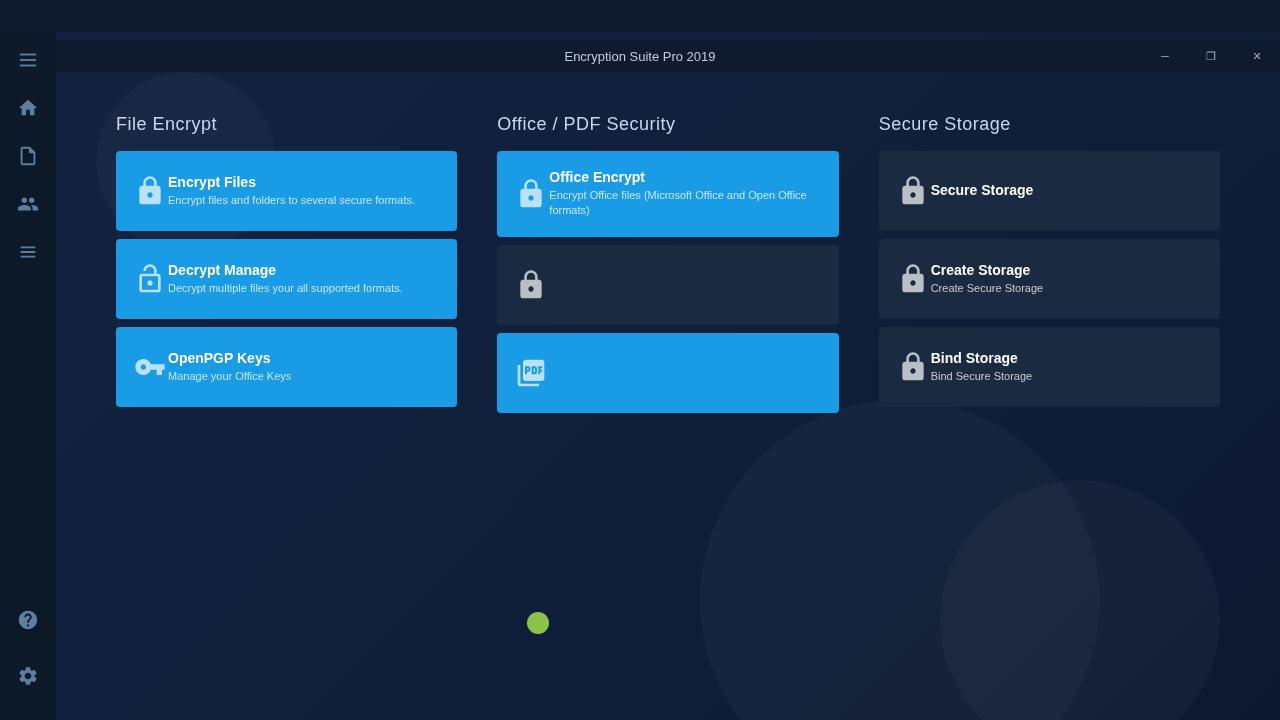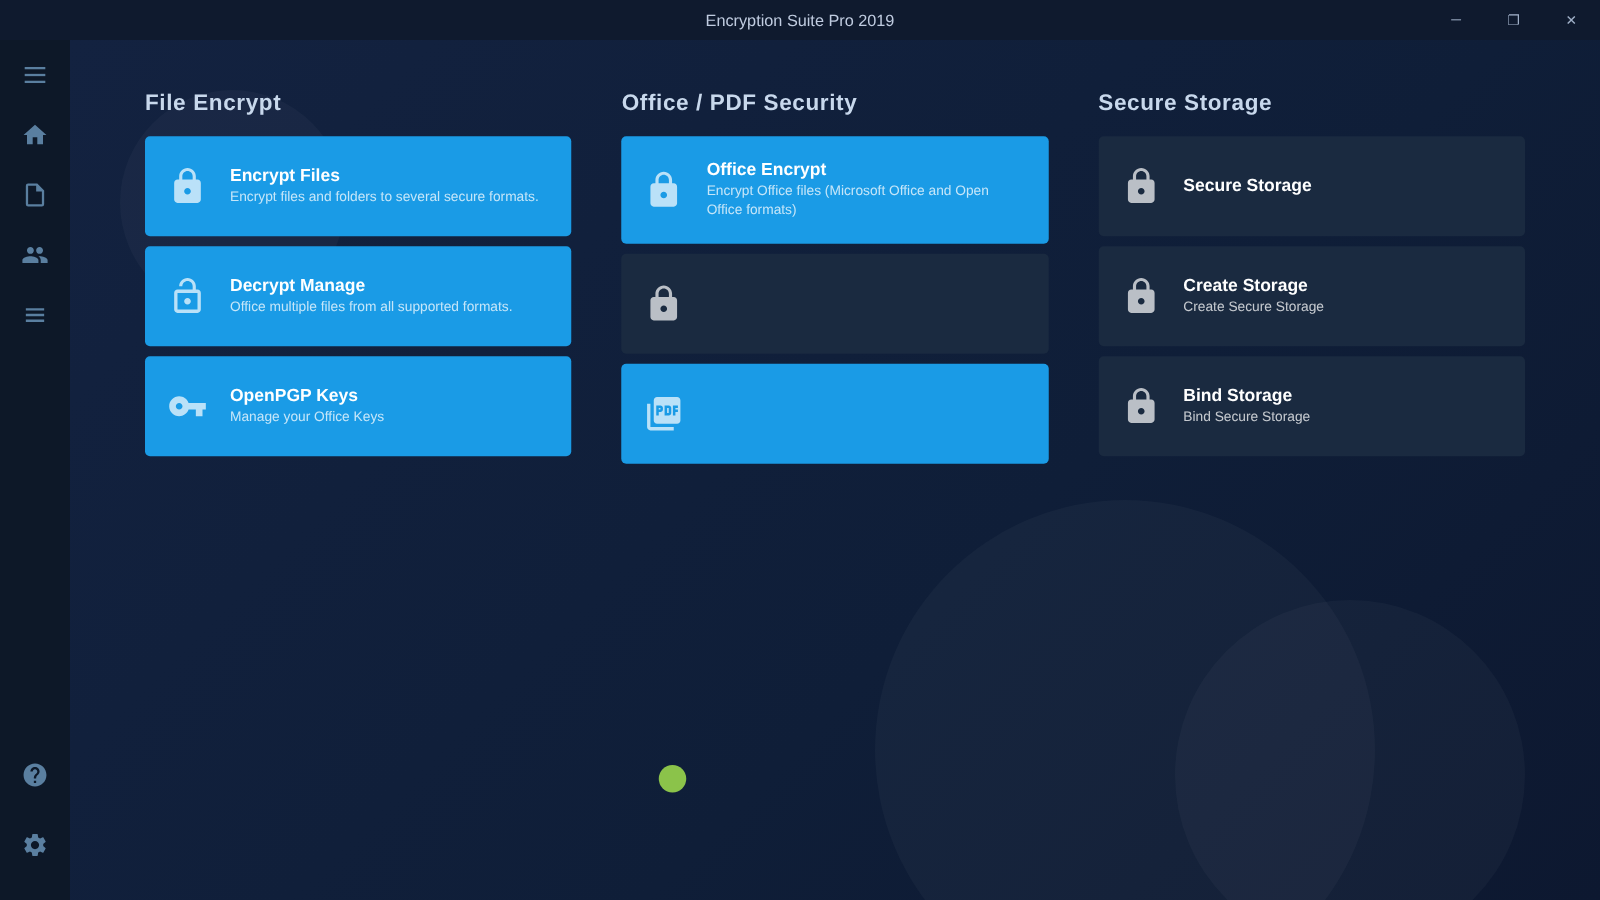--- a/index.html
+++ b/index.html
@@ -14,20 +14,21 @@
 
     
     .titlebar {
       height: 32px;
       background: #0f1a2e;
       display: flex;
       align-items: center;
       justify-content: center;
       position: relative;
       z-index: 10;
+      margin-top: 40px;
     }
     .titlebar-title {
       color: #c0cce0;
       font-size: 13px;
     }
     .titlebar-controls {
       position: absolute;
       right: 0;
       top: 0;
       display: flex;
@@ -123,32 +124,32 @@
       gap: 40px;
     }
 
     .column {
       flex: 1;
     }
 
     .column-title {
       color: #c8d8ec;
       font-size: 18px;
-      font-weight: 700;
+      font-weight: 400;
       margin-bottom: 16px;
       letter-spacing: 0.5px;
+      margin-top: 42px;
     }
 
     .card {
       border-radius: 4px;
       margin-bottom: 8px;
       padding: 18px 16px;
       display: flex;
       align-items: center;
-      gap: 16px;
       cursor: pointer;
       min-height: 80px;
     }
 
     .card-blue {
       background: #1a9be6;
     }
 
     .card-dark {
       background: #1a2a40;
@@ -272,21 +273,21 @@
         </div>
 
         <div class="card card-blue">
           <div class="card-icon">
             <svg viewBox="0 0 24 24">
                 <path d="M12 17c1.1 0 2-.9 2-2s-.9-2-2-2-2 .9-2 2 .9 2 2 2zm6-9h-1V6c0-2.76-2.24-5-5-5S7 3.24 7 6h1.9c0-1.71 1.39-3.1 3.1-3.1 1.71 0 3.1 1.39 3.1 3.1v2H6c-1.1 0-2 .9-2 2v10c0 1.1.9 2 2 2h12c1.1 0 2-.9 2-2V10c0-1.1-.9-2-2-2zm0 12H6V10h12v10z"></path>
               </svg>
           </div>
           <div class="card-text">
             <div class="card-title">Decrypt Manage</div>
-            <div class="card-desc">Office multiple files from all supported formats.</div>
+            <div class="card-desc">Decrypt multiple files your all supported formats.</div>
           </div>
         </div>
 
         <div class="card card-blue">
           <div class="card-icon">
             <svg viewBox="0 0 24 24">
                 <path d="M12.65 10C11.83 7.67 9.61 6 7 6c-3.31 0-6 2.69-6 6s2.69 6 6 6c2.61 0 4.83-1.67 5.65-4H17v4h4v-4h2v-4H12.65zM7 14c-1.1 0-2-.9-2-2s.9-2 2-2 2 .9 2 2-.9 2-2 2z"></path>
               </svg>
           </div>
           <div class="card-text">

